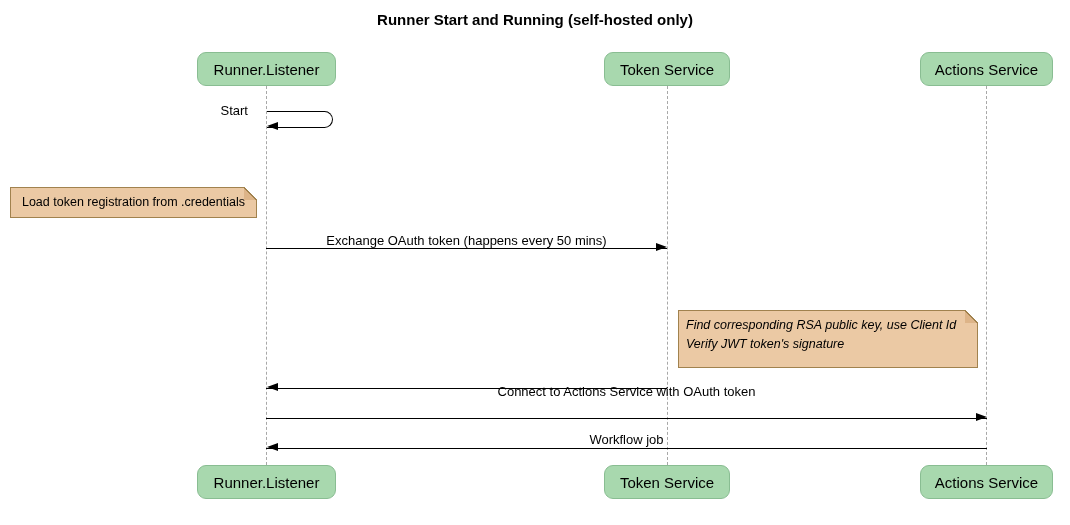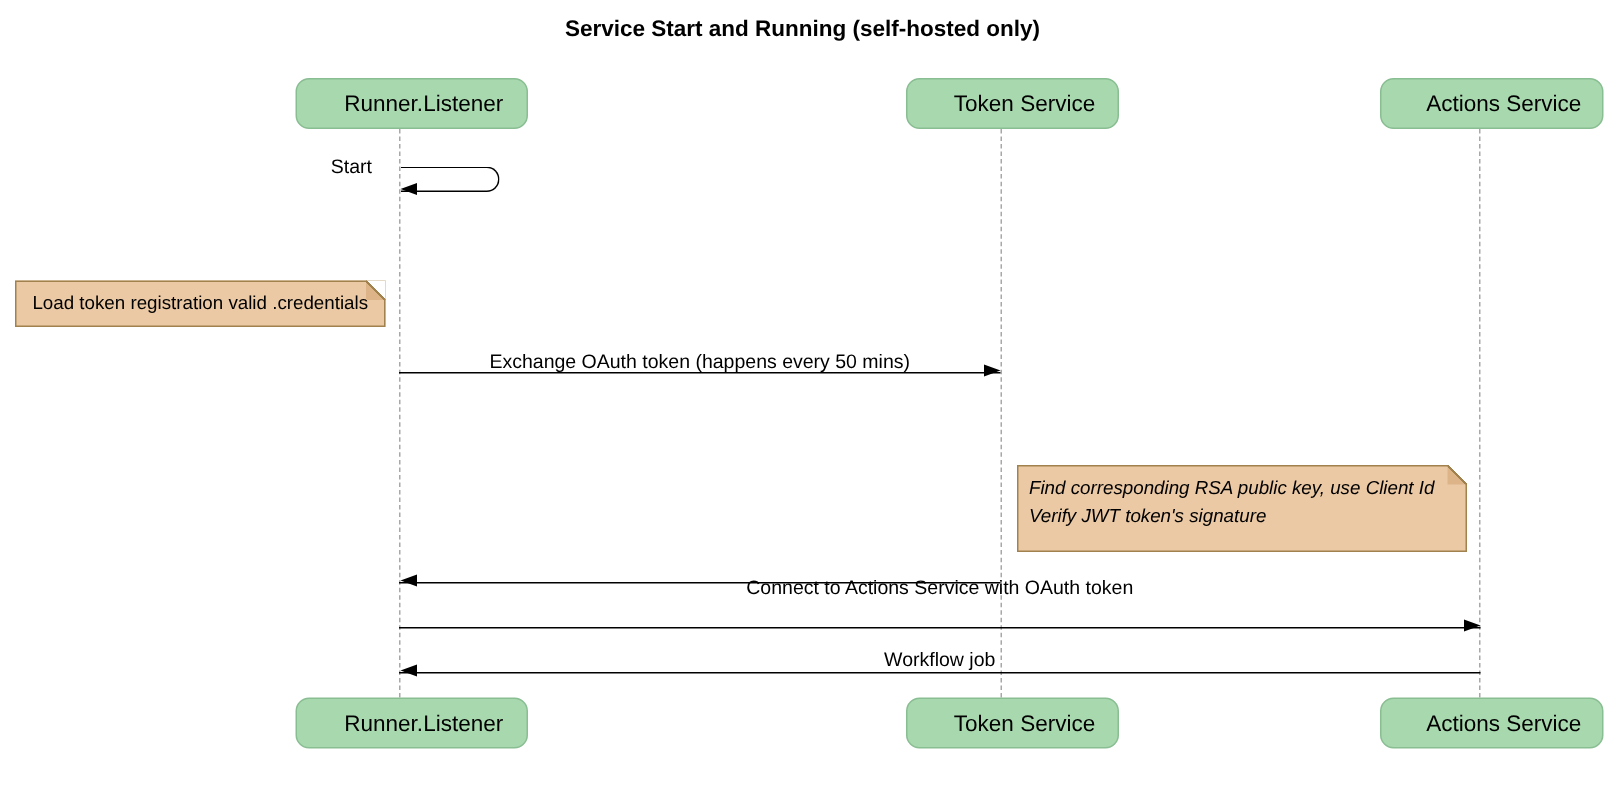--- a/index.html
+++ b/index.html
@@ -17,21 +17,20 @@
   }
   #ll-runner  { left:266px; }
   #ll-token   { left:667px; }
   #ll-actions { left:986px; }
 
   .participant {
     position:absolute; height:32px; background:#A8D8AE;
     border:1px solid #89BD92; border-radius:9px;
     display:flex; align-items:center; justify-content:center;
     font-size:15px;
-    padding-left:16px;
   }
   #p-runner-top  { left:197px; top:52px;  width:137px; }
   #p-token-top   { left:604px; top:52px;  width:124px; }
   #p-actions-top { left:920px; top:52px;  width:131px; }
   #p-runner-bot  { left:197px; top:465px; width:137px; }
   #p-token-bot   { left:604px; top:465px; width:124px; }
   #p-actions-bot { left:920px; top:465px; width:131px; }
 
   .msg-label {
     position:absolute; font-size:13px; white-space:nowrap; text-align:center;
@@ -93,21 +92,21 @@
   #note2 { left:10px;  top:187px; width:245px; height:29px; }
   #note3 { left:278px; top:263px; width:383px; height:29px; }
   #note4 { left:678px; top:310px; width:298px; height:47px; text-align:left; }
   #note1 .txt, #note2 .txt, #note3 .txt { text-align:center; }
 </style>
 </head>
 <body>
 
 <div class="canvas">
 
-  <div class="title">Service Start and Running (self-hosted only)</div>
+  <div class="title">Runner Start and Running (self-hosted only)</div>
 
   <div class="lifeline" id="ll-runner"></div>
   <div class="lifeline" id="ll-token"></div>
   <div class="lifeline" id="ll-actions"></div>
 
   <div class="participant" id="p-runner-top">
     <span>Runner.Listener</span>
   </div>
   <div class="participant" id="p-token-top">
     <span>Token Service</span>
@@ -116,21 +115,21 @@
     <span>Actions Service</span>
   </div>
 
   <div class="msg-label" id="self-label">Start</div>
   <div class="self-loop"></div>
   <span class="arrow-l" id="self-arrow"></span>
 
 
   <div class="note one" id="note2">
     <span class="fold"></span>
-    <span class="txt">Load token registration valid .credentials</span>
+    <span class="txt">Load token registration from .credentials</span>
   </div>
 
   <div class="msg-label" id="m1-label">Exchange OAuth token (happens every 50 mins)</div>
   <div class="msg-line" id="m1-line"></div>
   <span class="arrow-r" id="m1-arrow"></span>
 
 
   <div class="note two" id="note4">
     <span class="fold"></span>
     <span class="txt">Find corresponding RSA public key, use Client Id</span>

